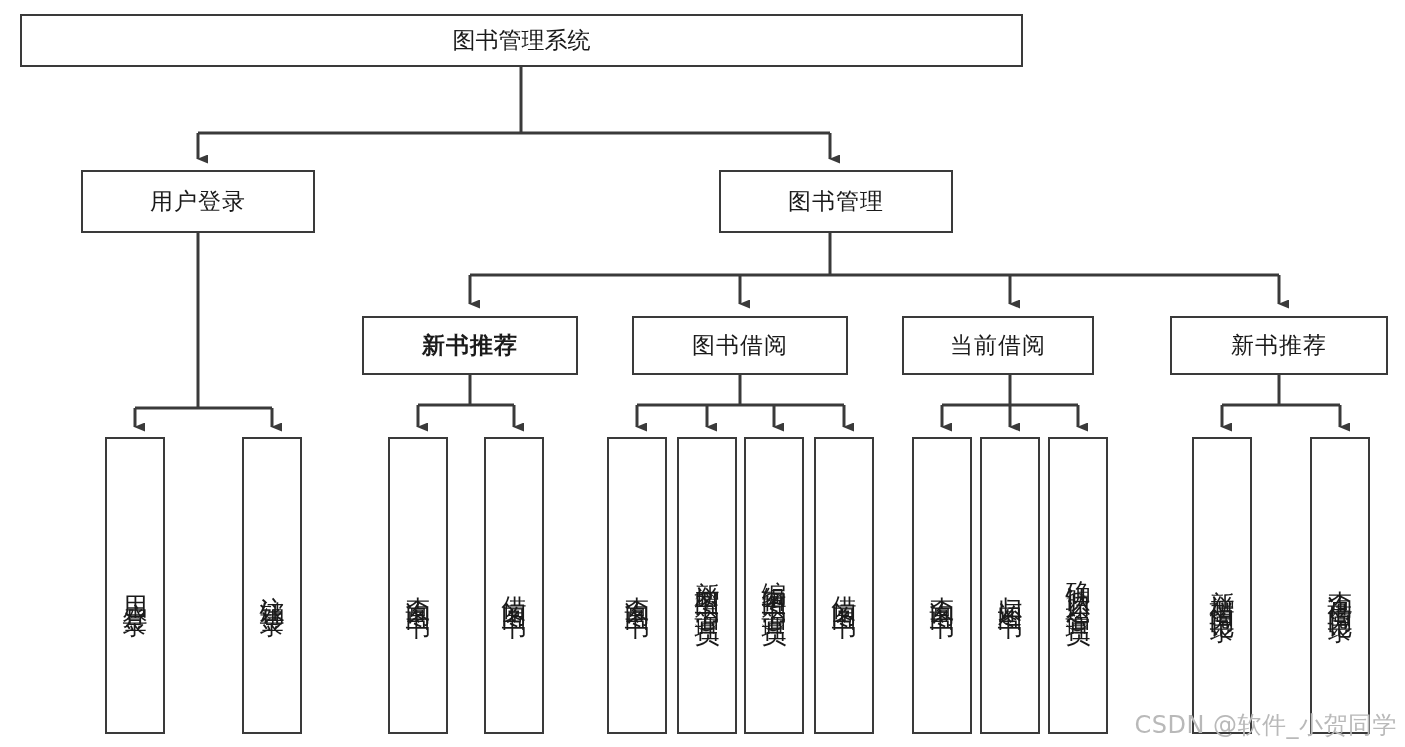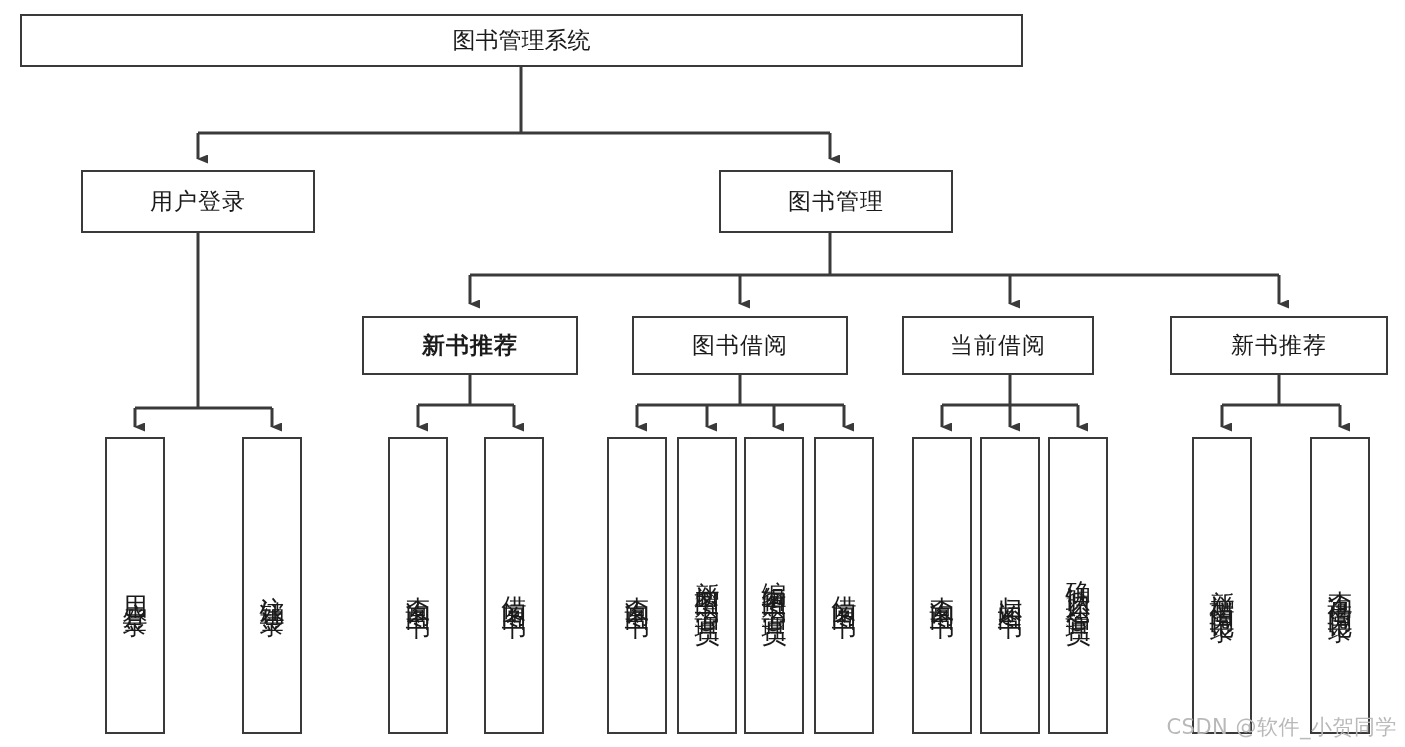--- a/index.html
+++ b/index.html
@@ -32,21 +32,21 @@
     padding-top:4px;
   }
   .node.v .lbl{
     writing-mode:vertical-rl;
     text-orientation:upright;
     line-height:1;
   }
   .watermark{
     position:absolute;
     right:8px;bottom:6px;
-    font-size:21px;
+    font-size:24px;
     color:#b9b9b9;
     letter-spacing:0.5px;
     z-index:5;
     white-space:nowrap;
   }
 </style>
 </head>
 <body>
 
 <div id="canvas">

